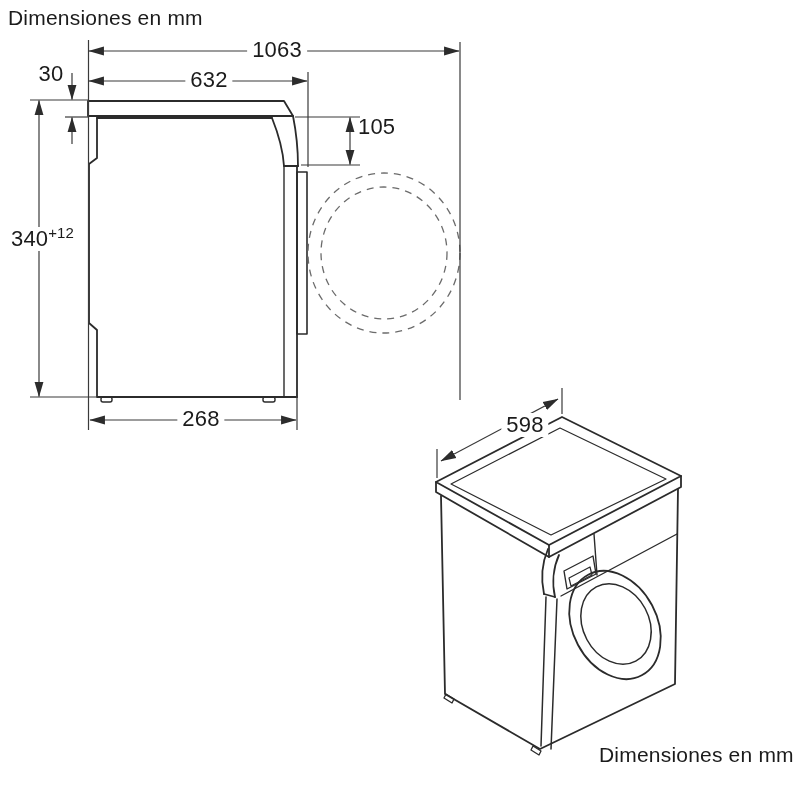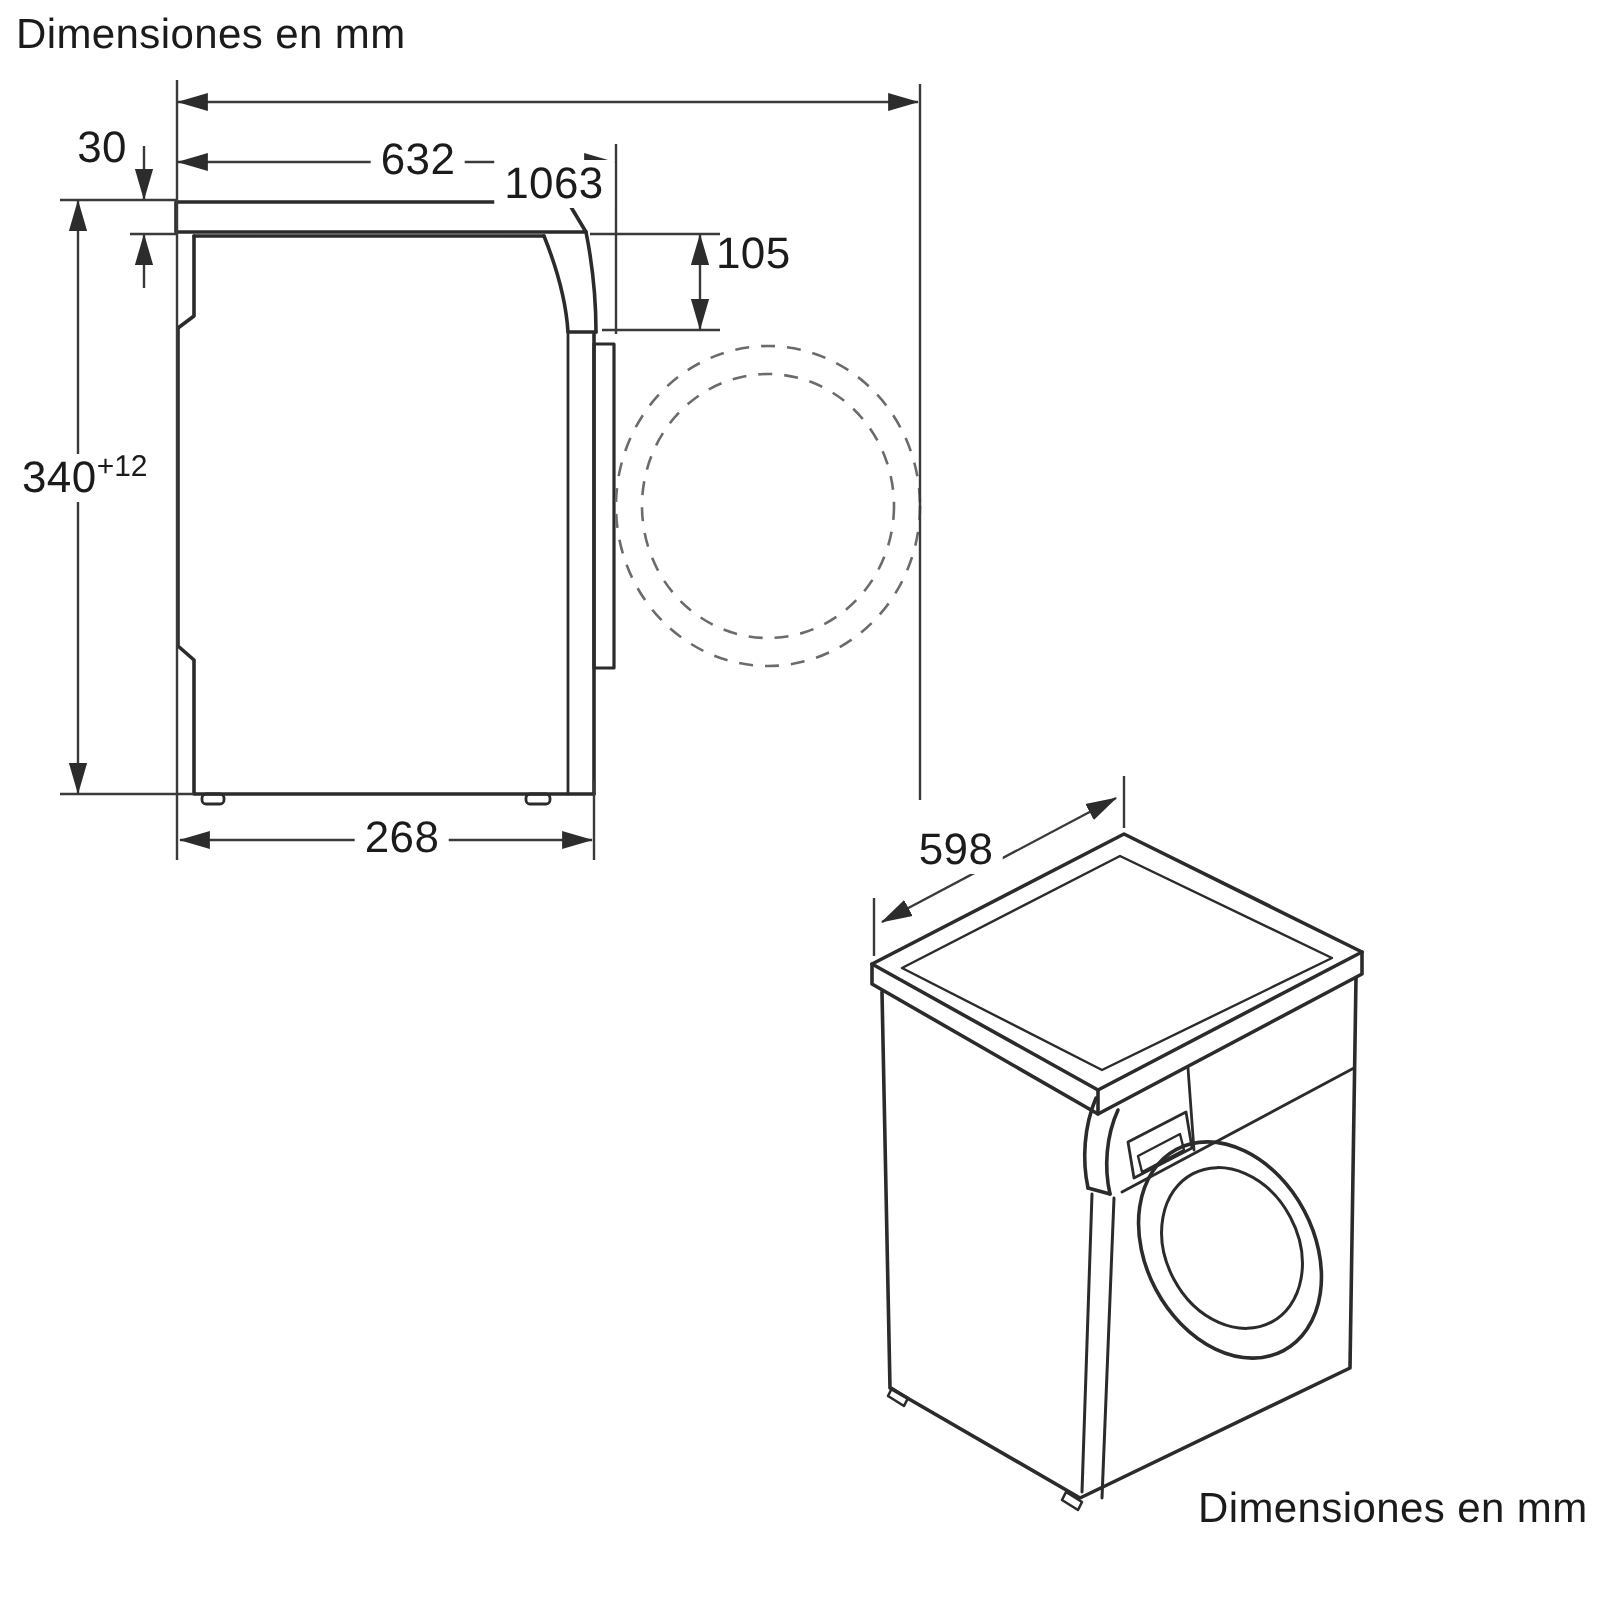--- a/index.html
+++ b/index.html
@@ -112,31 +112,31 @@
 
     <g stroke="#3a3a3a" stroke-width="1.2" fill="none">
       <path d="M437,449 L437,478"></path>
       <path d="M562,388 L562,414"></path>
       <line x1="441" y1="461" x2="558" y2="399" marker-start="url(#arr)" marker-end="url(#arr)"></line>
     </g>
   </svg>
 
   <div class="lbl title" style="left:8px; top:6px;">Dimensiones en mm</div>
 
-  <div class="lbl bgw ctr" style="left:277px; top:38px;margin-top:42px;">1063</div>
+  <div class="lbl bgw ctr" style="left:277px; top:38px;">1063</div>
 
   <div class="lbl bgw ctr" style="left:209px; top:68px;">632</div>
 
   <div class="lbl ctr" style="left:51px; top:62px;text-align:right;">30</div>
 
   <div class="lbl bgw" style="left:6px; top:227px;">
     <span>340</span><span class="sup">+12</span>
   </div>
 
   <div class="lbl" style="left:358px; top:115px;">105</div>
 
   <div class="lbl bgw ctr" style="left:201px; top:407px;">268</div>
 
-  <div class="lbl bgw ctr" style="left:478px; top:413px;">598</div>
+  <div class="lbl bgw ctr" style="left:525px; top:413px;">598</div>
 
   <div class="lbl footer" style="left:599px; top:743px;">Dimensiones en mm</div>
 
 </div>
 
 </body></html>

